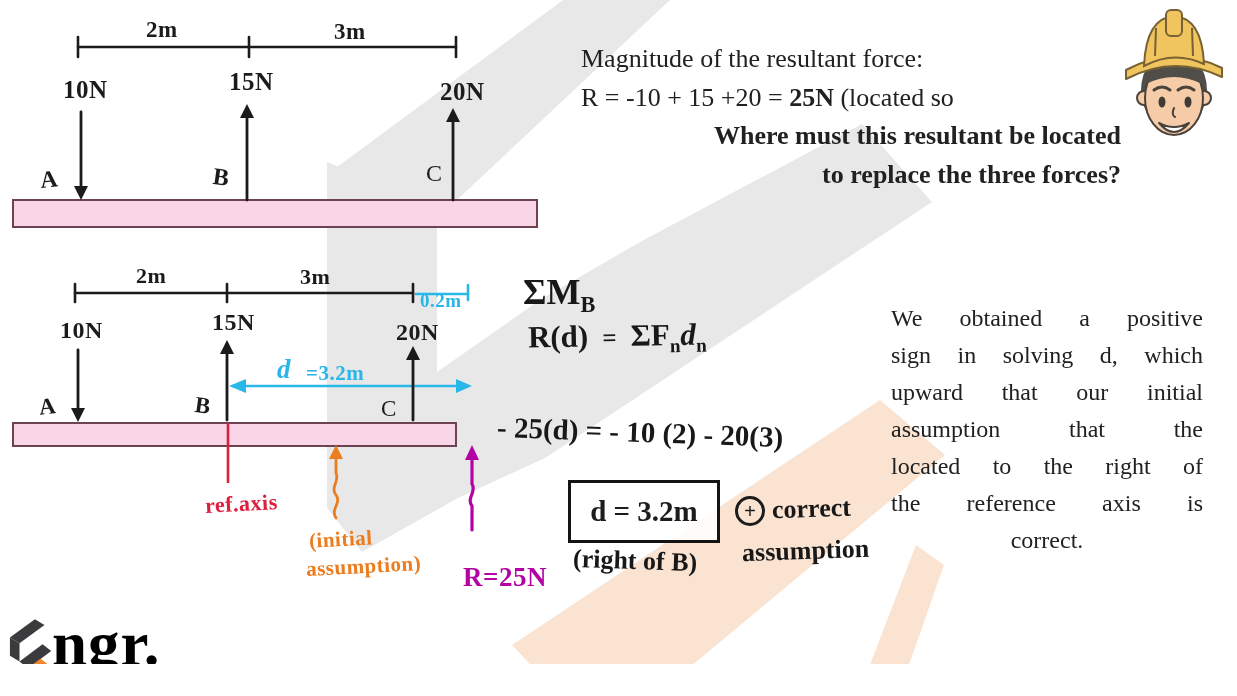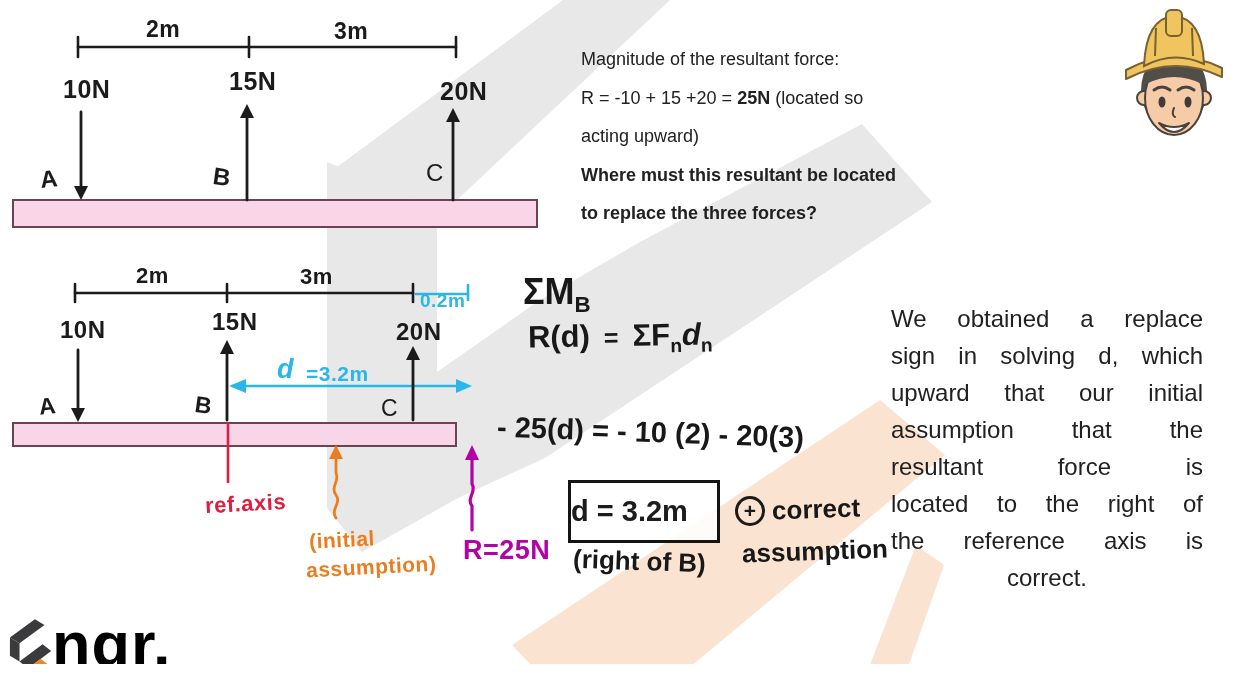--- a/index.html
+++ b/index.html
@@ -1,41 +1,41 @@
 <!DOCTYPE html>
 <html><head>
 <meta charset="utf-8">
 <style>
   html,body{margin:0;padding:0;background:#ffffff;}
   .canvas{
     position:relative;width:1237px;height:664px;overflow:hidden;background:#ffffff;
-    font-family:Liberation Sans, sans-serif;color:#1c1c1c;
+    font-family:Liberation Serif, serif;color:#1c1c1c;
   }
   .abs{position:absolute;}
   svg{display:block;}
   
   .hw{position:absolute;font-weight:700;color:#1b1b1b;letter-spacing:.5px;white-space:nowrap;line-height:1;}
   .cyan{color:#29b6e8;}
   .red{color:#dc1f3f;}
   .orange{color:#ec7d1e;}
   .magenta{color:#b303a5;}
   
   .beam{position:absolute;background:#f9d6e7;border:2px solid #6d4354;box-sizing:border-box;}
   
-  .problem{position:absolute;left:581px;top:40px;width:540px;font-size:18px;line-height:38.5px;color:#212121;}
-  .problem .bold{font-weight:700;}
+  .problem{position:absolute;left:581px;top:40px;width:540px;font-size:26px;line-height:38.5px;color:#212121;}
+  .problem .bold{font-weight:700;text-align:right;}
   .explain{position:absolute;left:891px;top:300px;width:312px;font-size:24px;line-height:37px;color:#212121;}
   .jline{text-align:justify;text-align-last:justify;}
   .jlast{text-align:center;}
   
   .eq{position:absolute;font-weight:700;color:#181818;white-space:nowrap;}
   .sub{font-size:.62em;vertical-align:sub;}
   .ans-box{
     position:absolute;left:568px;top:480px;width:146px;height:57px;border:3px solid #141414;
-    background:rgba(255,255,255,.85);display:flex;align-items:center;justify-content:flex-start;
+    background:rgba(255,255,255,.85);display:flex;align-items:center;justify-content:center;
     font-size:29px;font-weight:700;
   }
   .plus-circle{
     position:absolute;left:735px;top:496px;width:30px;height:30px;border:3px solid #1b1b1b;border-radius:50%;
     box-sizing:border-box;display:flex;align-items:center;justify-content:center;font-size:21px;font-weight:700;
   }
   
   .logo-text{position:absolute;left:52px;top:608px;font-size:63px;font-weight:700;color:#000000;letter-spacing:1px;}
   .logo-sub{position:absolute;left:57px;top:682px;font-size:12px;font-weight:700;color:#8f8f8f;letter-spacing:4px;}
 </style>
@@ -134,26 +134,25 @@
   <span class="hw" style="left:212px;top:310px;font-size:24px;">15N</span>
   <span class="hw" style="left:396px;top:320px;font-size:24px;">20N</span>
   <span class="hw" style="left:39px;top:395px;font-size:23px;transform:rotate(-6deg);">A</span>
   <span class="hw" style="left:195px;top:394px;font-size:23px;transform:rotate(8deg);">B</span>
   <span class="hw" style="left:381px;top:397px;font-size:23px;font-weight:400;">C</span>
   <span class="hw cyan" style="left:277px;top:356px;font-size:27px;font-style:italic;">d</span>
   <span class="hw cyan" style="left:306px;top:363px;font-size:21px;">=3.2m</span>
   <span class="hw red" style="left:205px;top:493px;font-size:22px;transform:rotate(-3deg);">ref.axis</span>
   <span class="hw orange" style="left:309px;top:529px;font-size:21px;transform:rotate(-3deg);">(initial</span>
   <span class="hw orange" style="left:306px;top:556px;font-size:21px;transform:rotate(-3deg);">assumption)</span>
-  <span class="hw magenta" style="left:463px;top:537px;font-size:27px;">R=25N</span>
+  <span class="hw magenta" style="left:463px;top:564px;font-size:27px;">R=25N</span>
 
   <div class="problem">
     <div>Magnitude of the resultant force:</div>
     <div><span>R = -10 + 15 +20 = </span><span class="bold">25N</span><span> (located so</span></div>
-    <div>acting upward)</div>
     <div class="bold">Where must this resultant be located</div>
     <div class="bold">to replace the three forces?</div>
   </div>
 
   <div class="eq" style="left:523px;top:271px;font-size:36px;">
     <span>ΣM</span><span class="sub">B</span>
   </div>
   <div class="eq" style="left:528px;top:318px;font-size:31px;transform:rotate(-1deg);">
     <span>R(d)</span><span style="margin:0 14px;font-size:25px;">=</span><span>ΣF</span><span class="sub">n</span><span style="font-style:italic;">d</span><span class="sub">n</span>
   </div>
@@ -163,25 +162,24 @@
     <span>d = 3.2m</span>
   </div>
   <div class="eq" style="left:573px;top:546px;font-size:26px;transform:rotate(2deg);">(right of B)</div>
   <div class="plus-circle">
       <span>+</span>
     </div>
   <div class="eq" style="left:772px;top:494px;font-size:26px;transform:rotate(-2deg);">correct</div>
   <div class="eq" style="left:742px;top:536px;font-size:26px;transform:rotate(-2deg);">assumption</div>
 
   <div class="explain">
-    <div class="jline">We obtained a replace</div>
+    <div class="jline">We obtained a positive</div>
     <div class="jline">sign in solving d, which</div>
     <div class="jline">upward that our initial</div>
     <div class="jline">assumption that the</div>
-    <div class="jline">resultant force is</div>
     <div class="jline">located to the right of</div>
     <div class="jline">the reference axis is</div>
     <div class="jlast">correct.</div>
   </div>
 
   <svg class="abs" style="left:1122px;top:4px;opacity:.93;" width="104" height="154" viewBox="0 0 104 154">
     <ellipse cx="52" cy="86" rx="33" ry="40" fill="#44403c"></ellipse>
     <circle cx="22" cy="94" r="7" fill="#f6c9a2" stroke="#3c352e" stroke-width="2"></circle>
     <circle cx="82" cy="94" r="7" fill="#f6c9a2" stroke="#3c352e" stroke-width="2"></circle>
     <ellipse cx="52" cy="94" rx="29" ry="37" fill="#f6c9a2" stroke="#3c352e" stroke-width="2"></ellipse>

